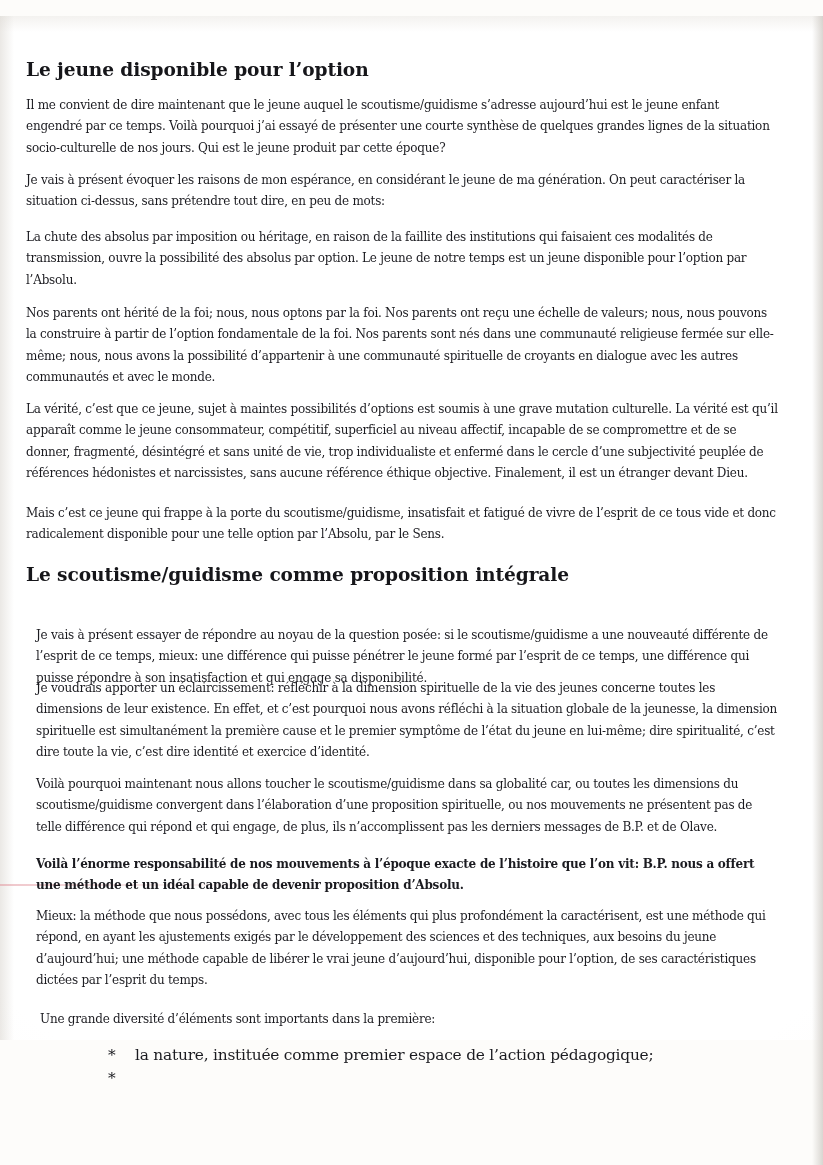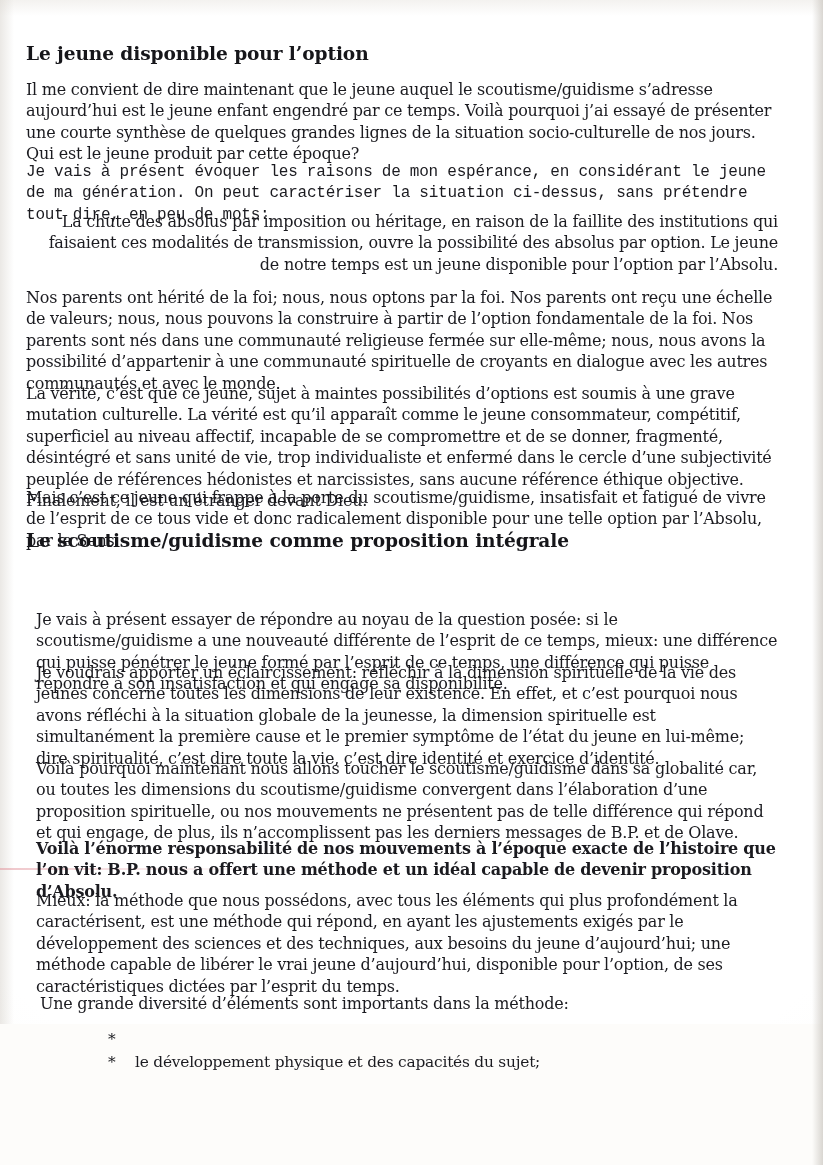--- a/index.html
+++ b/index.html
@@ -13,20 +13,21 @@
     font-family: "DejaVu Serif", serif;
     overflow: hidden;
   }
 
   #page {
     position: relative;
     width: 823px;
     height: 1024px;
     background: #fef9c3;
     box-sizing: border-box;
+    margin-top: 16px;
   }
 
   
   #paper-texture {
     position: absolute;
     inset: 0;
     background:
       linear-gradient(to right, rgba(218,214,208,0.55) 0px, rgba(255,255,255,0) 14px),
       linear-gradient(to bottom, rgba(226,222,216,0.40) 0px, rgba(255,255,255,0) 16px),
       radial-gradient(ellipse 140% 120% at 50% 45%, #ffffff 55%, #f6f4f0 100%);
@@ -68,21 +69,21 @@
     font-size: 18.6px;
     line-height: 24px;
     color: #16161a;
     letter-spacing: -0.1px;
     margin: 0;
     white-space: nowrap;
   }
 
   .para {
     font-family: "DejaVu Serif", serif;
-    font-size: 16px;
+    font-size: 12px;
     line-height: 21.4px;
     color: #1b1b20;
     margin: 0;
     text-align: left;
     letter-spacing: -0.22px;
     word-spacing: -0.1px;
   }
 
   .para.indented {
     padding-left: 10px;
@@ -124,48 +125,48 @@
   <div id="paper-texture"></div>
   <div id="scan-edge-right"></div>
   <div id="scan-line-artifact"></div>
 
   <div id="content">
 
     <h2 class="heading blk" style="top:42px;">Le jeune disponible pour l’option</h2>
 
     <p class="para blk" style="top:79px;">Il me convient de dire maintenant que le jeune auquel le scoutisme/guidisme s’adresse aujourd’hui est le jeune enfant engendré par ce temps. Voilà pourquoi j’ai essayé de présenter une courte synthèse de quelques grandes lignes de la situation socio-culturelle de nos jours.  Qui est le jeune produit par cette époque?</p>
 
-    <p class="para blk" style="top:162px;font-family:Liberation Mono, monospace;">Je vais à présent évoquer les raisons de mon espérance, en considérant le jeune de ma génération. On peut caractériser la situation ci-dessus, sans prétendre tout dire, en peu de mots:</p>
+    <p class="para blk" style="top:154px;">Je vais à présent évoquer les raisons de mon espérance, en considérant le jeune de ma génération. On peut caractériser la situation ci-dessus, sans prétendre tout dire, en peu de mots:</p>
 
-    <p class="para blk" style="top:211px;text-align:right;">La chute des absolus par imposition ou héritage, en raison de la faillite des institutions qui faisaient ces modalités de transmission, ouvre la possibilité des absolus par option. Le jeune de notre temps est un jeune disponible pour l’option par l’Absolu.</p>
+    <p class="para blk" style="top:211px;">La chute des absolus par imposition ou héritage, en raison de la faillite des institutions qui faisaient ces modalités de transmission, ouvre la possibilité des absolus par option. Le jeune de notre temps est un jeune disponible pour l’option par l’Absolu.</p>
 
     <p class="para blk" style="top:287px;">Nos parents ont hérité de la foi; nous, nous optons par la foi. Nos parents ont reçu une échelle de valeurs; nous, nous pouvons la construire à partir de l’option fondamentale de la foi. Nos parents sont nés dans une communauté religieuse fermée sur elle-même; nous, nous avons la possibilité d’appartenir à une communauté spirituelle de croyants en dialogue avec les autres communautés et avec le monde.</p>
 
     <p class="para blk" style="top:383px;">La vérité, c’est que ce jeune, sujet à maintes possibilités d’options est soumis à une grave mutation culturelle. La vérité est qu’il apparaît comme le jeune consommateur, compétitif, superficiel au niveau affectif, incapable de se compromettre et de se donner, fragmenté, désintégré et sans unité de vie, trop individualiste et enfermé dans le cercle d’une subjectivité peuplée de références hédonistes et narcissistes, sans aucune référence éthique objective. Finalement, il est un étranger devant Dieu.</p>
 
     <p class="para blk" style="top:487px;">Mais c’est ce jeune qui frappe à la porte du scoutisme/guidisme, insatisfait et fatigué de vivre de l’esprit de ce tous vide et donc radicalement disponible pour une telle option par l’Absolu, par le Sens.</p>
 
-    <h2 class="heading blk" style="top:529px;text-align:center;">Le scoutisme/guidisme comme proposition intégrale</h2>
+    <h2 class="heading blk" style="top:547px;text-align:center;">Le scoutisme/guidisme comme proposition intégrale</h2>
 
     <p class="para blk indented" style="top:609px;">Je vais à présent essayer de répondre au noyau de la question posée: si le scoutisme/guidisme a une nouveauté différente de l’esprit de ce temps, mieux: une différence qui puisse pénétrer le jeune formé par l’esprit de ce temps, une différence qui puisse répondre à son insatisfaction et qui engage sa disponibilité.</p>
 
     <p class="para blk indented" style="top:662px;">Je voudrais apporter un éclaircissement: réfléchir à la dimension spirituelle de la vie des jeunes concerne toutes les dimensions de leur existence. En effet, et c’est pourquoi nous avons réfléchi à la situation globale de la jeunesse, la dimension spirituelle est simultanément la première cause et le premier symptôme de l’état du jeune en lui-même; dire spiritualité, c’est dire toute la vie, c’est dire identité et exercice d’identité.</p>
 
     <p class="para blk indented" style="top:758px;">Voilà pourquoi maintenant nous allons toucher le scoutisme/guidisme dans sa globalité car, ou toutes les dimensions du scoutisme/guidisme convergent dans l’élaboration d’une proposition spirituelle, ou nos mouvements ne présentent pas de telle différence qui répond et qui engage,  de plus, ils n’accomplissent pas les derniers messages de B.P. et de Olave.</p>
 
     <p class="para blk indented" style="top:838px;font-weight:bold;">Voilà l’énorme responsabilité de nos mouvements à l’époque exacte de l’histoire que l’on vit: B.P. nous a offert une méthode et un idéal capable de devenir proposition d’Absolu.</p>
 
     <p class="para blk indented" style="top:890px;">Mieux: la méthode que nous possédons, avec tous les éléments qui plus profondément la caractérisent, est une méthode qui répond, en ayant les ajustements exigés par le développement  des sciences et des techniques, aux besoins du jeune d’aujourd’hui; une méthode capable de libérer le vrai jeune d’aujourd’hui, disponible pour l’option, de ses caractéristiques dictées par l’esprit du temps.</p>
 
-    <p class="para blk" style="top:993px; padding-left:14px;">Une grande diversité d’éléments sont importants dans la méthode:</p>
+    <p class="para blk" style="top:993px; padding-left:14px;">Une grande diversité d’éléments sont importants dans la première:</p>
 
     <ul class="bullet-list blk" style="top:1028px;">
       <li class="bullet-item">
         <span class="bullet-mark">*</span>
+        <span class="bullet-text">la nature, instituée comme premier espace de l’action pédagogique;</span>
       </li>
       <li class="bullet-item">
         <span class="bullet-mark">*</span>
-        <span class="bullet-text">le développement physique et des capacités du sujet;</span>
       </li>
     </ul>
 
   </div>
 </div>
 
 </body></html>

